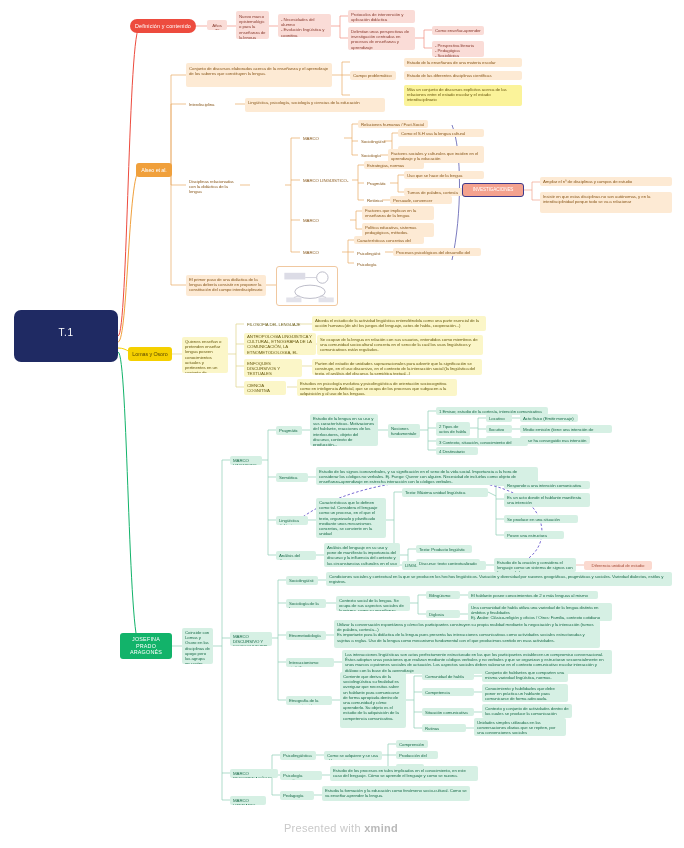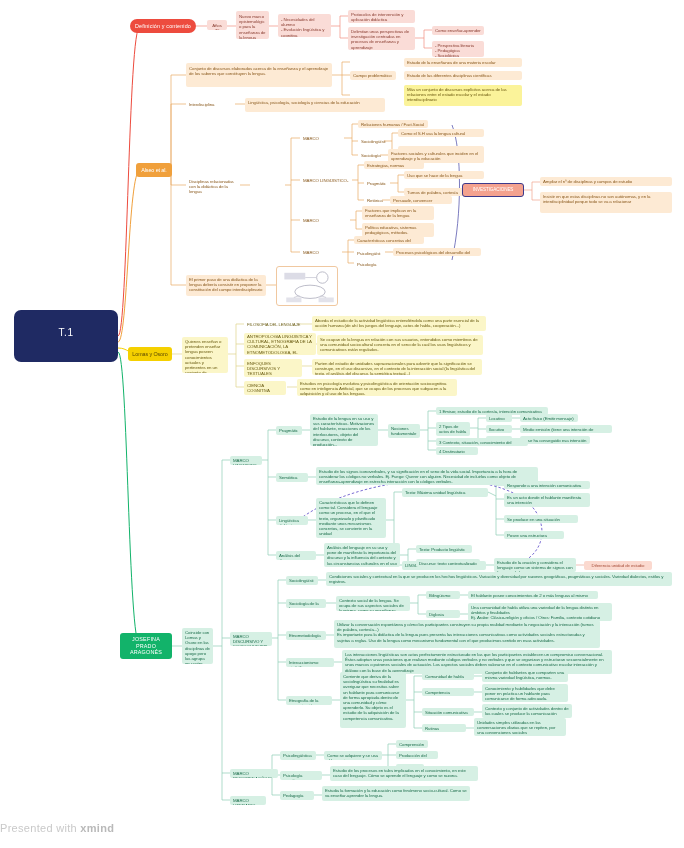--- a/index.html
+++ b/index.html
@@ -61,21 +61,21 @@
 
   
   .n-grn-main { background:#12b36a; color:#ffffff; font-size:5.4px; text-align:center;
                 display:flex;align-items:center;justify-content:center; border-radius:3px; letter-spacing:.2px;}
   .n-grn      { background:#d6f0e4; color:#1d6e4c; font-size:4.4px; border-radius:2px; }
   .n-pink     { background:#fbd9cf; color:#a8503c; font-size:4.4px; border-radius:2px; text-align:center;}
 
   
   .watermark {
     position: absolute; left: 0; bottom: 14px; width: 682px;
-    text-align: left; color: #c9c9c9; font-size: 11px; letter-spacing: .3px;
+    text-align: center; color: #c9c9c9; font-size: 11px; letter-spacing: .3px;
   }
   .watermark .brand { font-weight: bold; color: #b9b9b9; }
 </style>
 </head>
 <body>
 
 <div id="canvas">
 
   <svg class="wires" viewBox="0 0 684 848">
 

